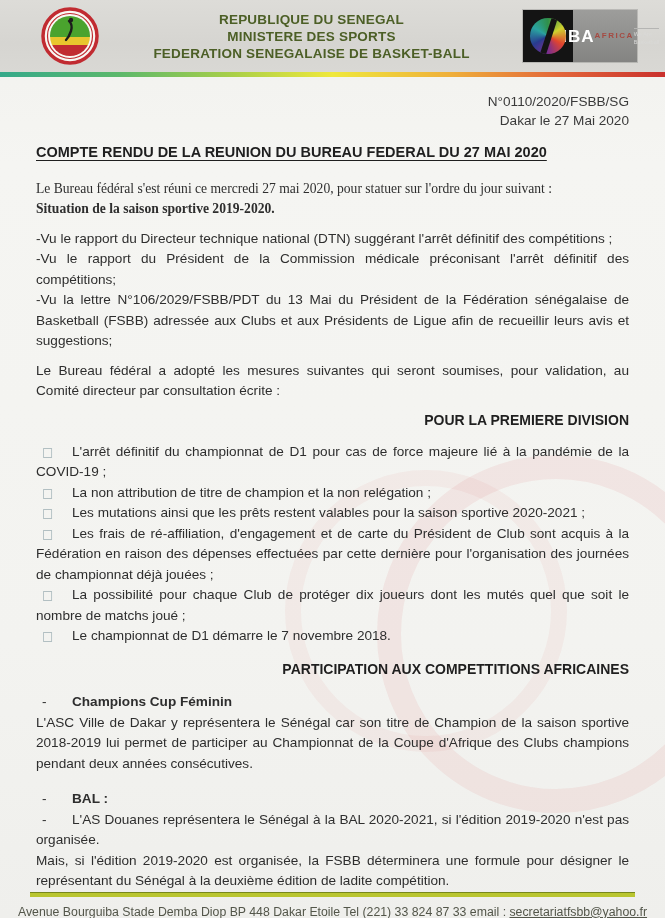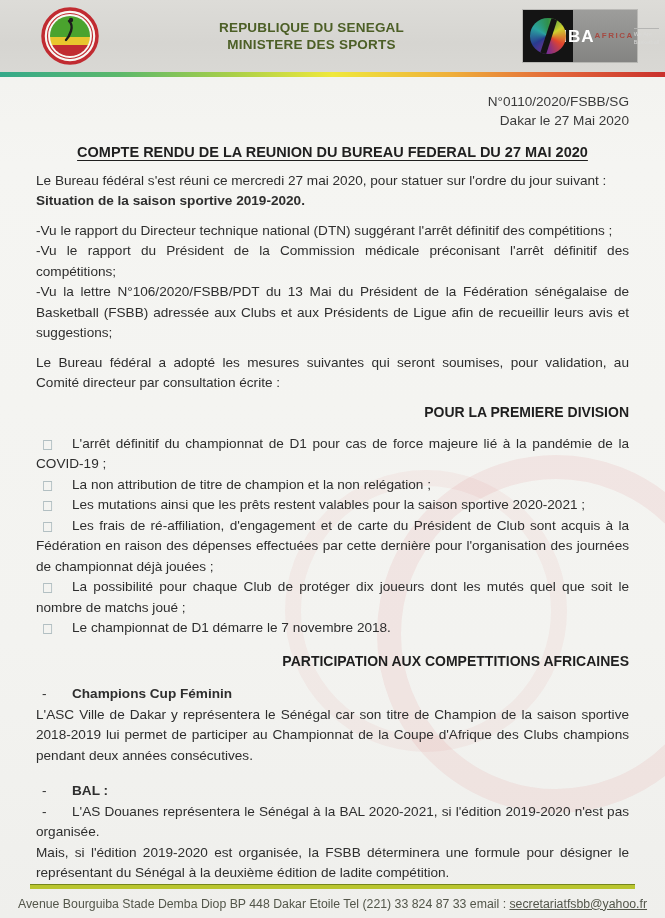--- a/index.html
+++ b/index.html
@@ -37,24 +37,24 @@
   .photo-corner.tl{left:0;background:radial-gradient(circle at 0 0,rgba(35,35,35,.55),transparent 72%);}
   .photo-corner.tr{right:0;background:radial-gradient(circle at 100% 0,rgba(35,35,35,.45),transparent 72%);}
   
   .wm{position:absolute;border-radius:50%;pointer-events:none;}
   .wm1{right:-70px;top:455px;width:310px;height:310px;border:24px solid rgba(210,60,60,.075);}
   .wm2{left:285px;top:470px;width:250px;height:250px;border:16px solid rgba(210,60,60,.05);}
   
   .doc-body{padding:0 36px;box-sizing:border-box;font-size:13.6px;line-height:20.5px;
     text-align:justify;position:relative;z-index:1;}
   .ref-block{text-align:right;margin-top:15px;line-height:19px;color:#3a3a3a;}
-  .doc-title{margin:12px 0 5px;text-align:center;font-size:14.5px;font-weight:bold;color:#1f1f1f;
+  .doc-title{margin:12px 0 5px;font-size:14.5px;font-weight:bold;color:#1f1f1f;
     text-decoration:underline;text-underline-offset:3px;}
   p{margin:0;}
-  .intro{margin-top:8px;}
+  .intro{margin-top:16px;font-family:Liberation Serif, serif;}
   .bold{font-weight:bold;}
   .vu{margin-top:9px;}
   .measures{margin-top:9px;}
   .sec-heading{margin-top:8px;font-weight:bold;font-size:14px;color:#1f1f1f;text-align:right;}
   .sec-heading.africa{margin-top:12px;}
   .li .sq{display:inline-block;width:30px;padding-left:6px;color:#9fb0b5;
     font-size:12px;font-family:"DejaVu Sans",sans-serif;}
   .li .dash{display:inline-block;width:30px;padding-left:6px;color:#2e2e2e;}
   .sub-title{margin-top:13px;}
   .sub-title .t{font-weight:bold;}
@@ -84,20 +84,21 @@
         <rect x="10" y="10" width="40" height="21" fill="#4aa32e"></rect>
         <rect x="10" y="31" width="40" height="8" fill="#e8c62e"></rect>
         <rect x="10" y="39" width="40" height="11" fill="#c12b31"></rect>
         <path d="M29 15 q4 4 2 10 q-2 6 -5 9" fill="none" stroke="#1c1c1c" stroke-width="2.4" stroke-linecap="round"></path>
         <circle cx="31" cy="14" r="2.2" fill="#1c1c1c"></circle>
       </g>
     </svg>
     <div class="ministry">
       <div>REPUBLIQUE DU SENEGAL</div>
       <div>MINISTERE DES SPORTS</div>
+      <div>FEDERATION SENEGALAISE DE BASKET-BALL</div>
     </div>
     <div class="fiba">
       <div class="fiba-globe">
           <div class="fiba-ball"></div>
         </div>
       <div class="fiba-box">
         <div class="fiba-name">FIBA</div>
         <div class="fiba-region">AFRICA</div>
         <div class="fiba-tag">We Are Basketball</div>
       </div>
@@ -118,21 +119,21 @@
     <h1 class="doc-title">COMPTE RENDU DE LA REUNION DU BUREAU FEDERAL DU 27 MAI 2020</h1>
 
     <div class="intro">
       <p>Le Bureau fédéral s'est réuni ce mercredi 27 mai 2020, pour statuer sur l'ordre du jour suivant :</p>
       <p class="bold">Situation de la saison sportive 2019-2020.</p>
     </div>
 
     <div class="vu">
       <p>-Vu le rapport du Directeur technique national (DTN) suggérant l'arrêt définitif des compétitions ;</p>
       <p>-Vu le rapport du Président de la Commission médicale préconisant l'arrêt définitif des compétitions;</p>
-      <p>-Vu la lettre N°106/2020/FSBB/PDT du 13 Mai du Président de la Fédération sénégalaise de Basketball (FSBB) adressée aux Clubs et aux Présidents de Ligue afin de recueillir leurs avis et suggestions;</p>
+      <p>-Vu la lettre N°106/2029/FSBB/PDT du 13 Mai du Président de la Fédération sénégalaise de Basketball (FSBB) adressée aux Clubs et aux Présidents de Ligue afin de recueillir leurs avis et suggestions;</p>
     </div>
 
     <p class="measures">Le Bureau fédéral a adopté les mesures suivantes qui seront soumises, pour validation, au Comité directeur par consultation écrite :</p>
 
     <h2 class="sec-heading">POUR LA PREMIERE DIVISION</h2>
 
     <p class="li"><span class="sq">□</span><span>L'arrêt définitif du championnat de D1 pour cas de force majeure lié à la pandémie de la COVID-19 ;</span></p>
     <p class="li"><span class="sq">□</span><span>La non attribution de titre de champion et la non relégation ;</span></p>
     <p class="li"><span class="sq">□</span><span>Les mutations ainsi que les prêts restent valables pour la saison sportive 2020-2021 ;</span></p>
     <p class="li"><span class="sq">□</span><span>Les frais de ré-affiliation, d'engagement et de carte du Président de Club sont acquis à la Fédération en raison des dépenses effectuées par cette dernière pour l'organisation des journées de championnat déjà jouées ;</span></p>

